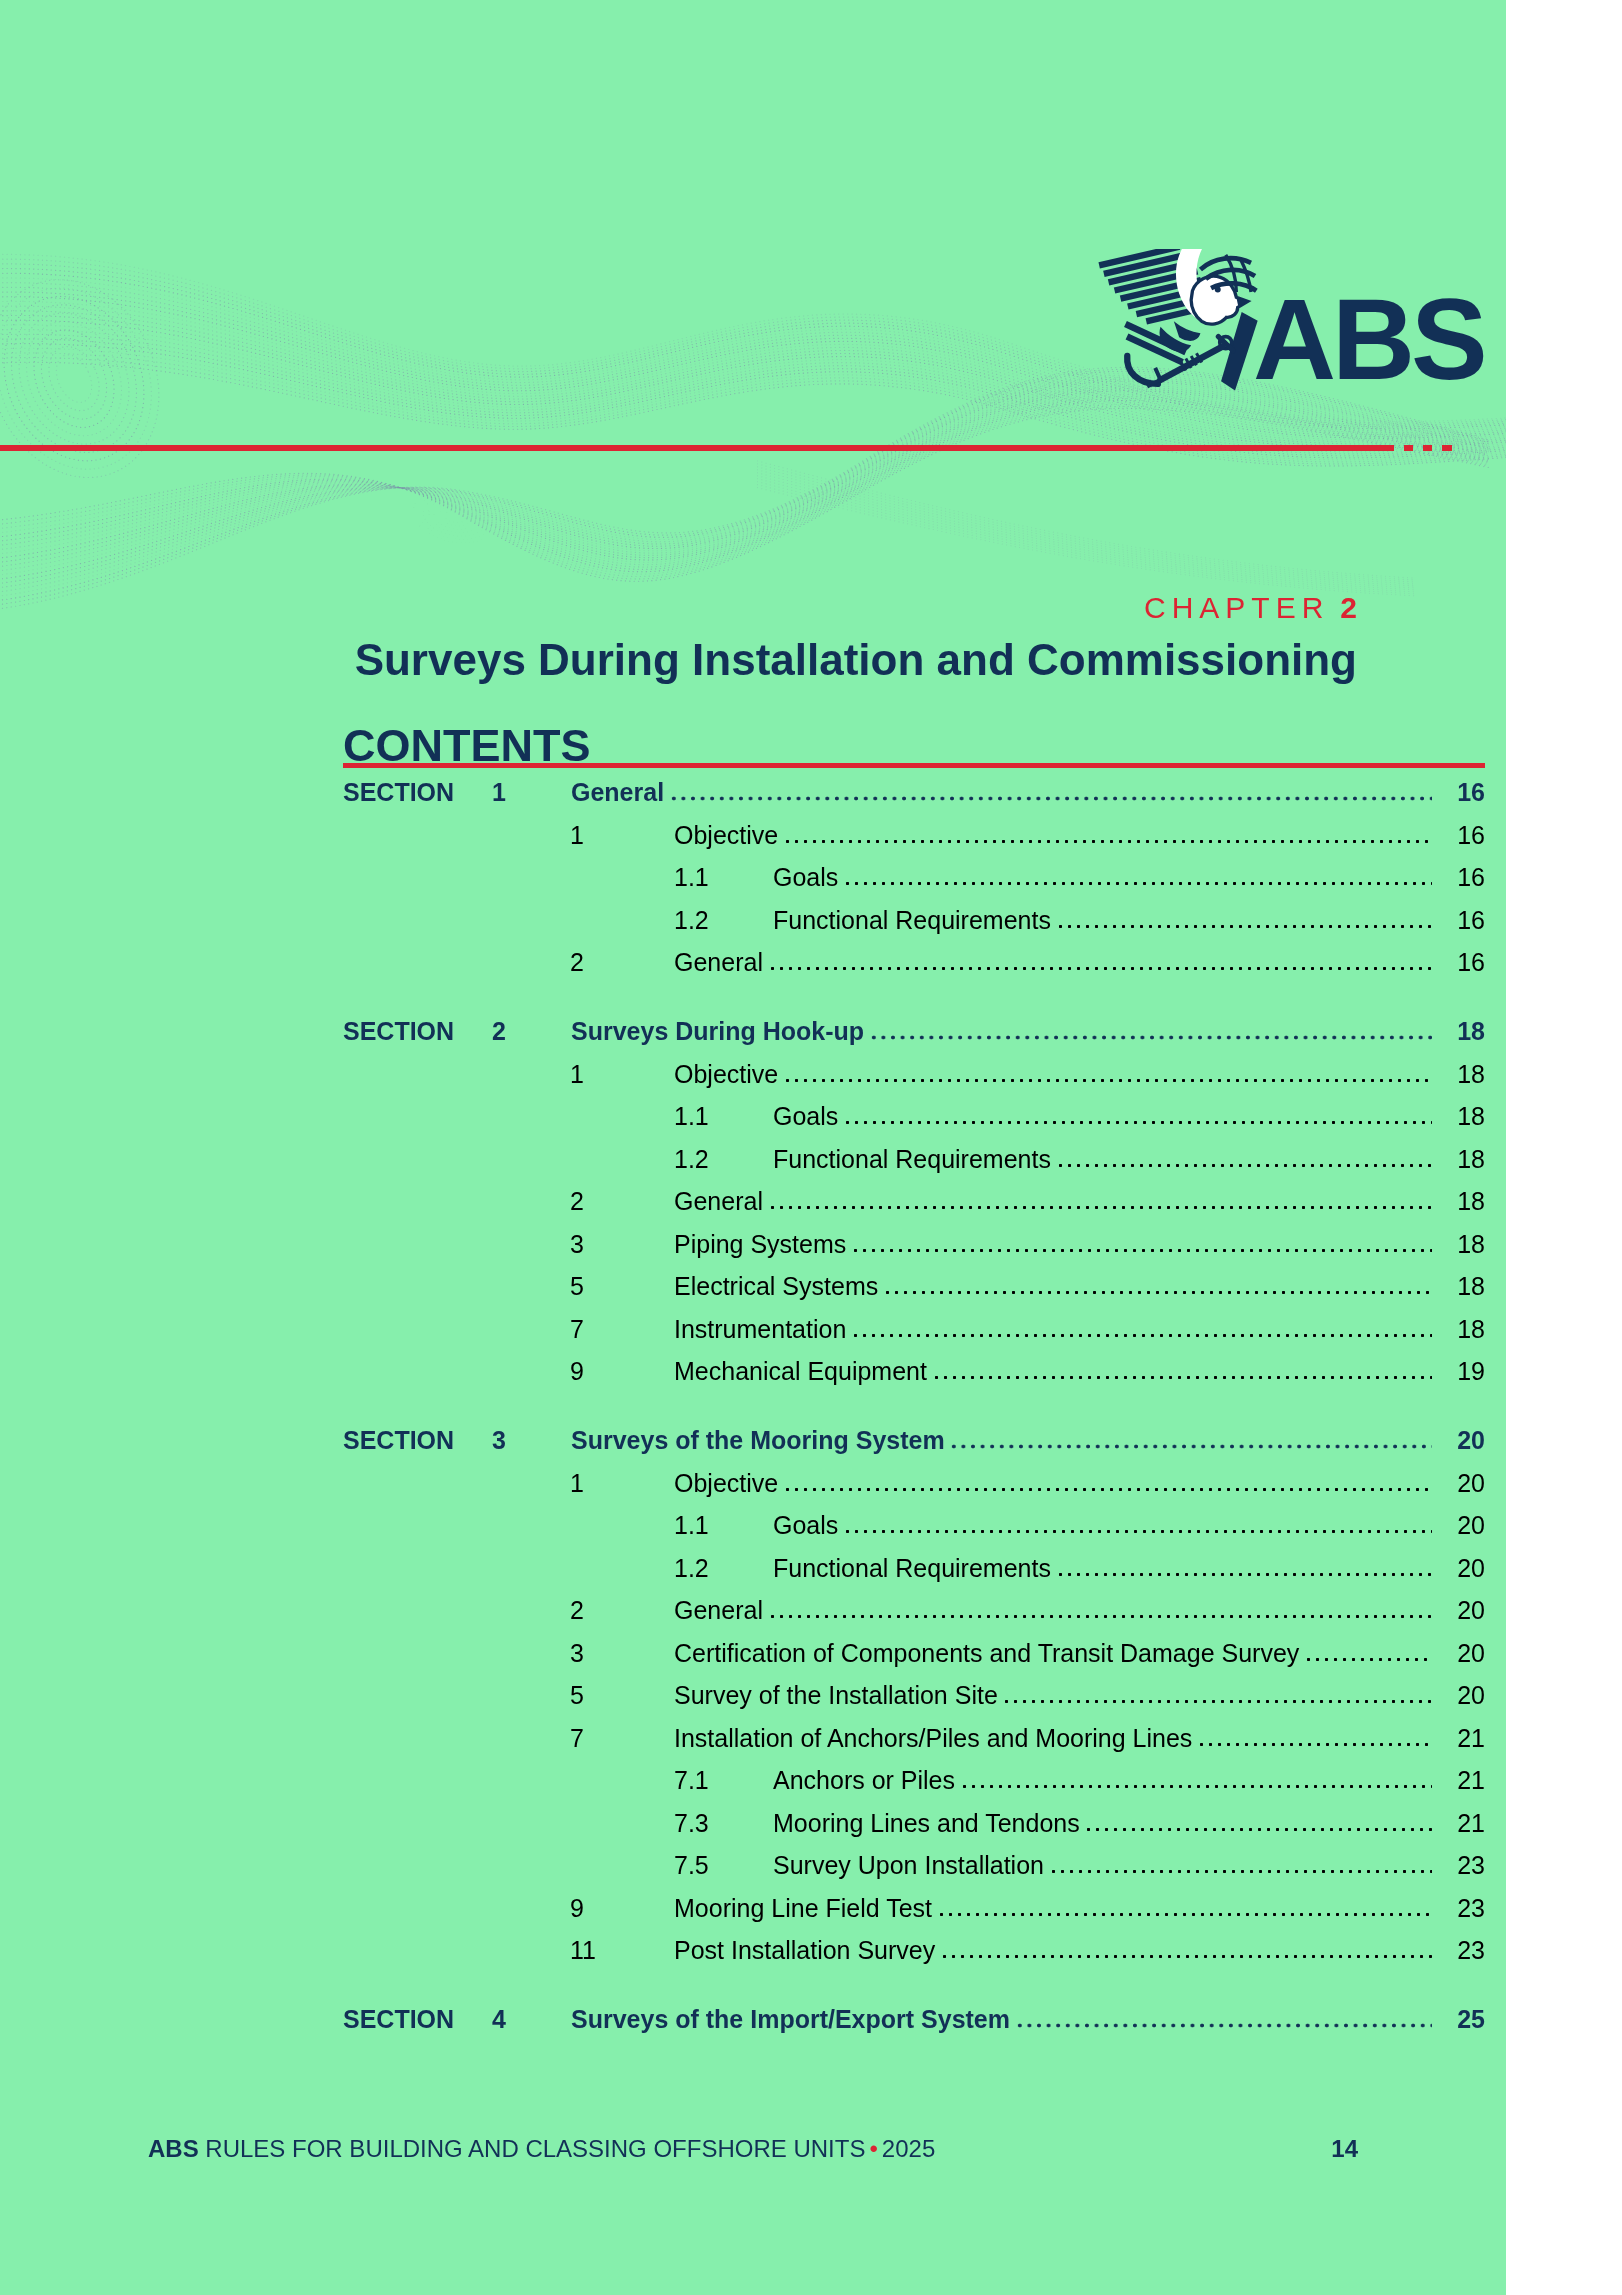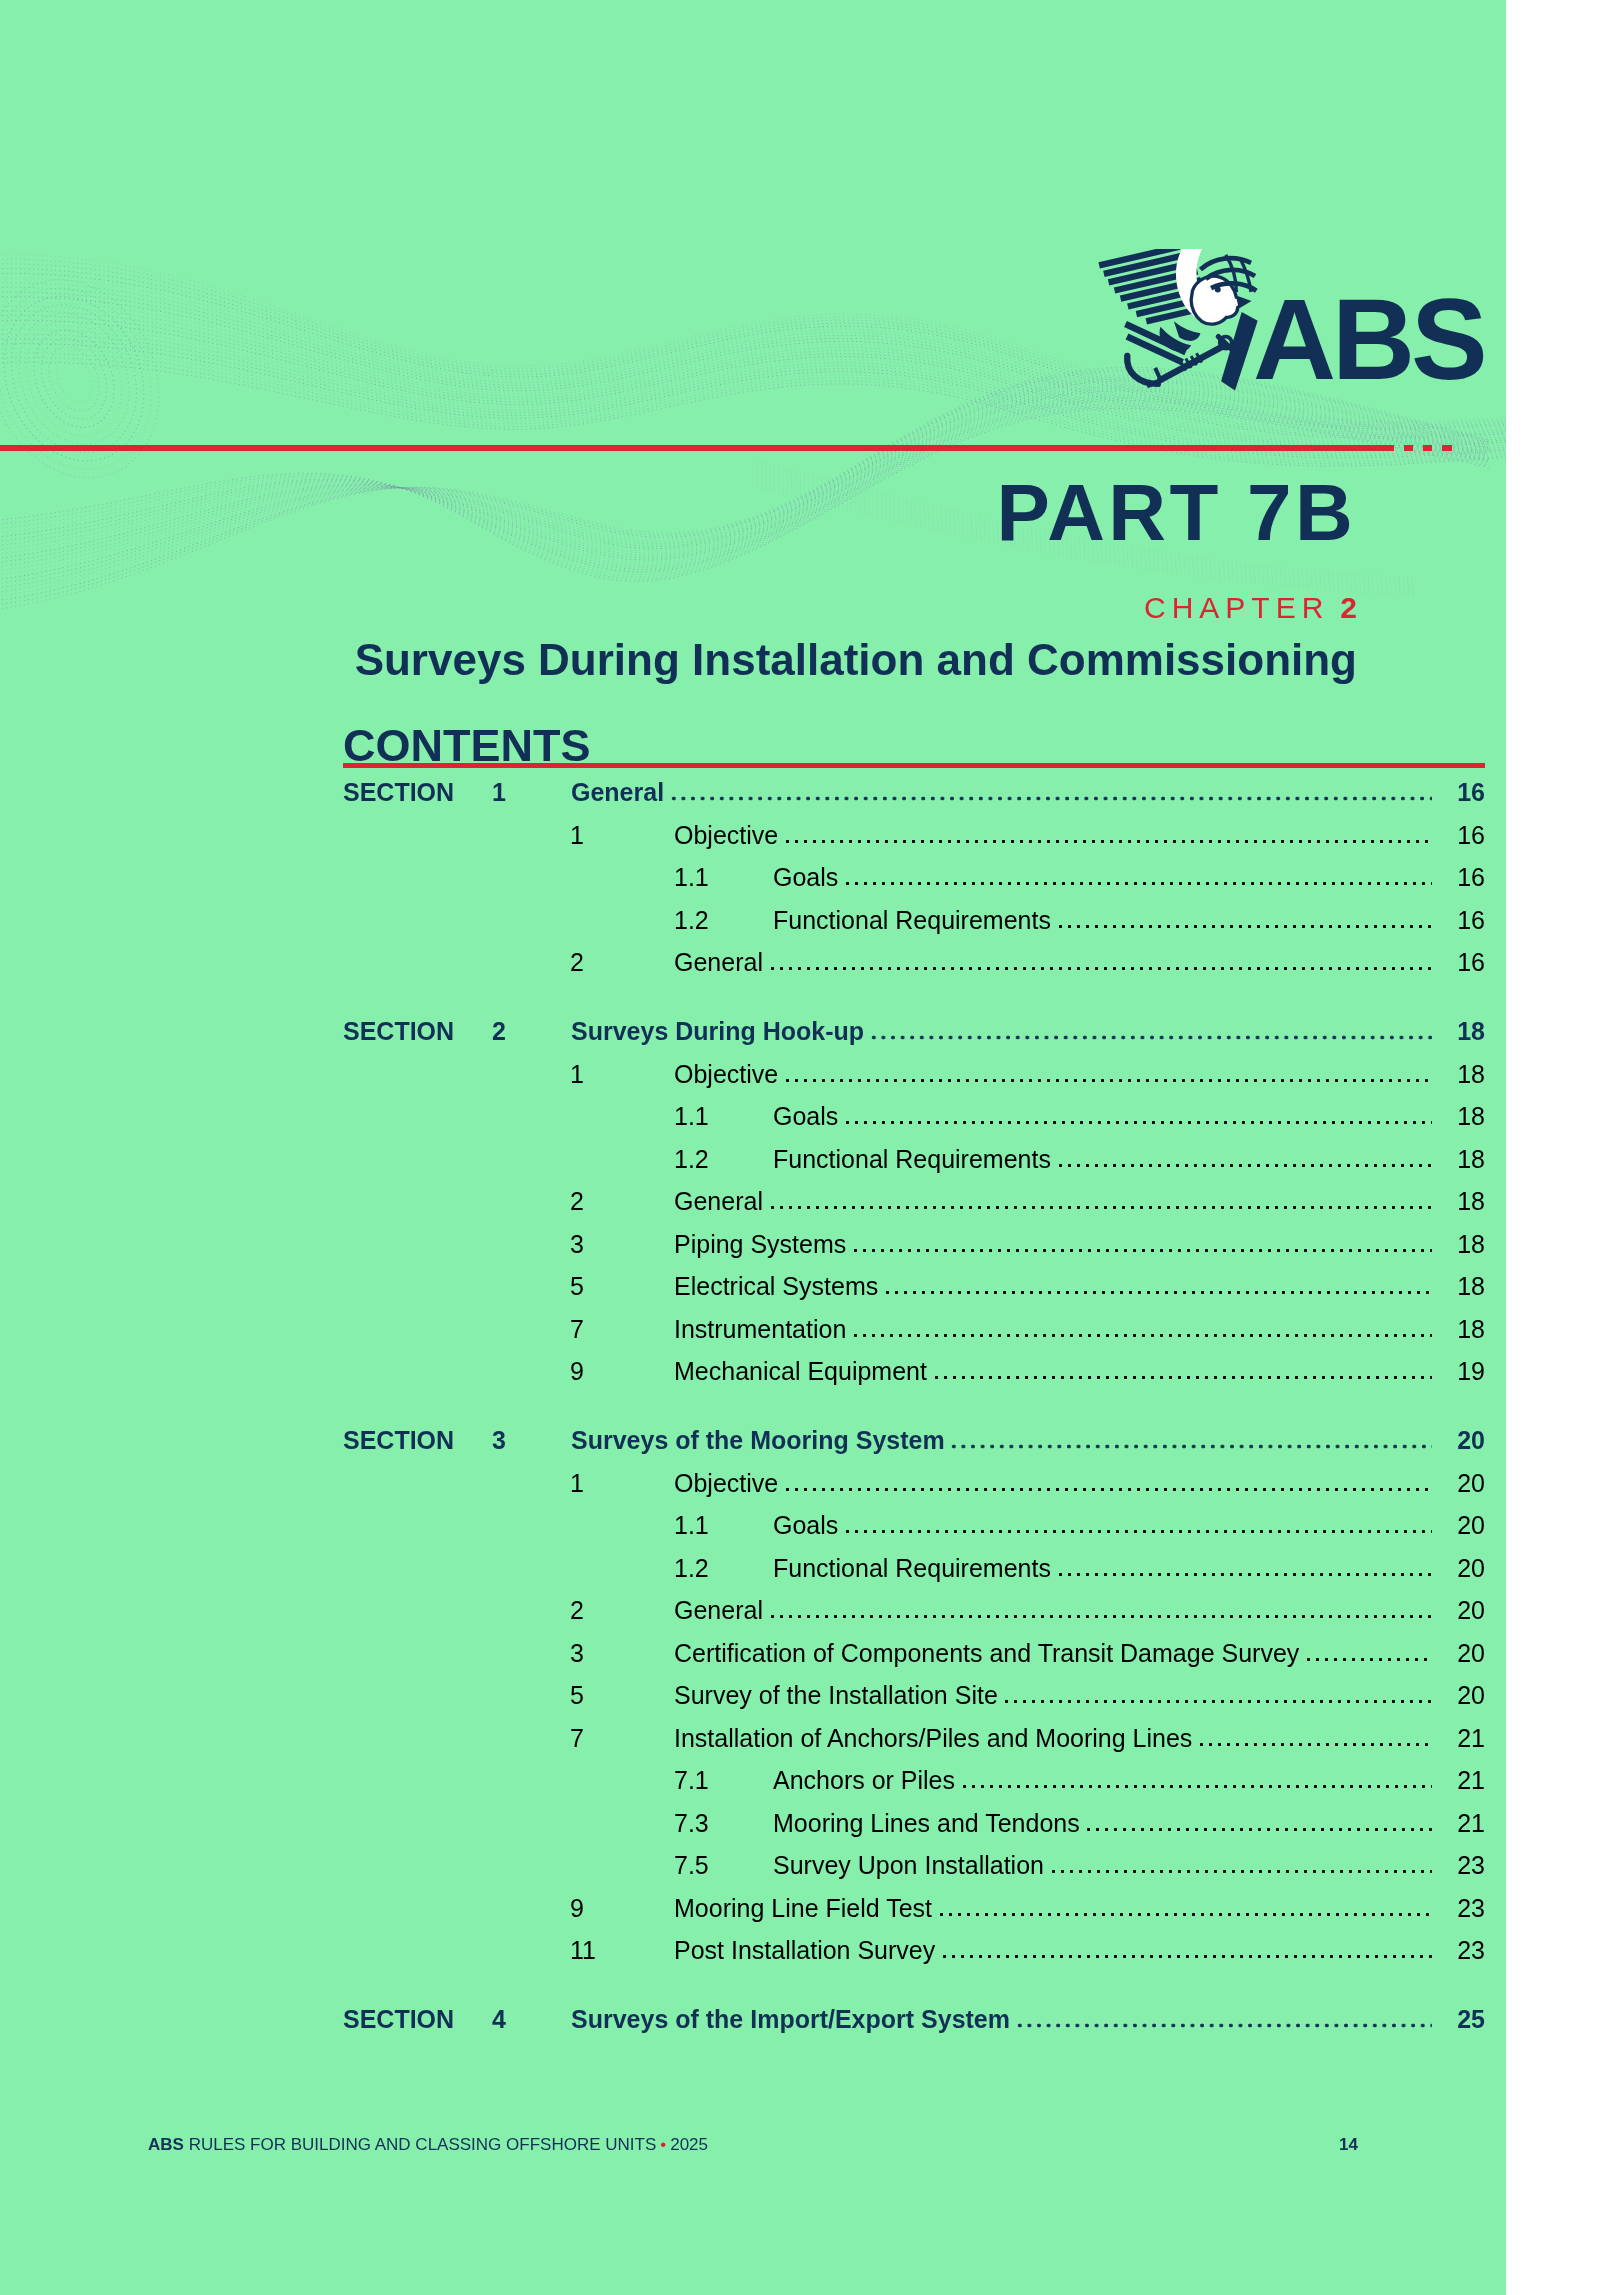--- a/index.html
+++ b/index.html
@@ -57,21 +57,21 @@
   }
   .toc-row.section .leader{
     background-image:radial-gradient(circle, var(--navy) 1.6px, transparent 2px);
     background-size:9.6px 4.6px;
   }
   .pg{flex:none;width:51px;text-align:right;}
   
   .footer{
     position:absolute;left:148px;right:148px;top:2135px;z-index:3;
     display:flex;justify-content:space-between;align-items:baseline;
-    font-size:17px;line-height:1.2;color:var(--navy);
+    font-size:24px;line-height:1.2;color:var(--navy);
   }
   .fb{font-weight:700;}
   .fdot{color:var(--red);padding:0 4px;}
   .footer-page{font-weight:700;margin-left:22px;}
 </style>
 </head>
 <body>
 
 <div class="page">
 
@@ -198,21 +198,20 @@
 
   <div class="logo-text">ABS</div>
 
   <div class="redline">
     <span class="rl-line"></span>
     <span class="rl-sq"></span>
     <span class="rl-sq"></span>
     <span class="rl-sq"></span>
   </div>
 
-  <div class="part">PART 7B</div>
   <div class="chapter">
     <span class="chap-label">CHAPTER</span>
     <span class="chap-num">2</span>
   </div>
   <div class="chapter-title">Surveys During Installation and Commissioning</div>
 
   <div class="contents-head">CONTENTS</div>
   <div class="contents-rule"></div>
   <div class="toc" id="toc">
       <div class="toc-row section">

